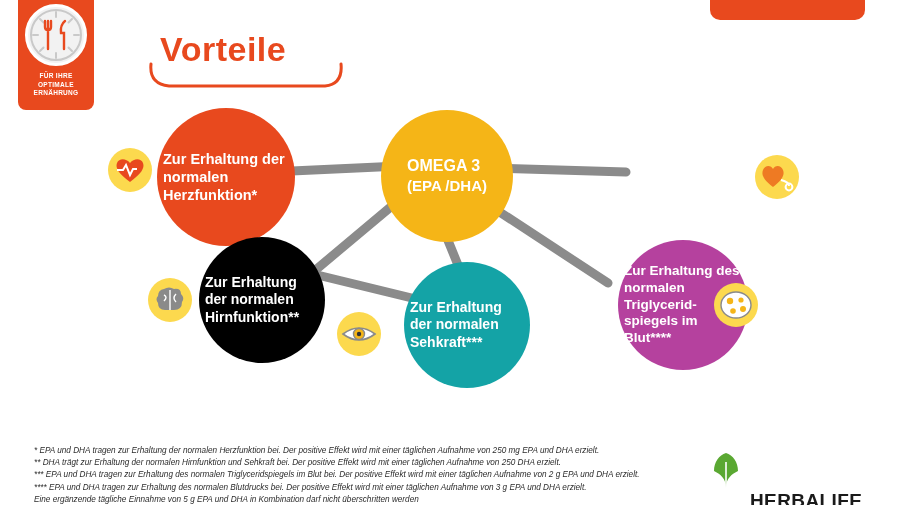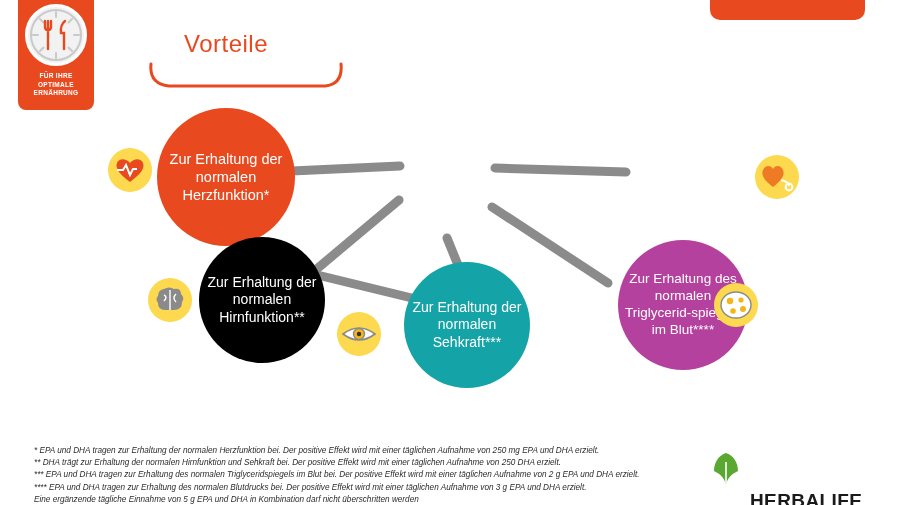--- a/index.html
+++ b/index.html
@@ -66,24 +66,24 @@
     color: #ffffff;
     font-size: 6.5px;
     font-weight: bold;
     line-height: 8.5px;
     letter-spacing: 0.3px;
   }
 
   
   .title {
     position: absolute;
-    left: 184px;
+    left: 160px;
     top: 30px;
-    font-size: 24px;
-    font-weight: normal;
+    font-size: 34px;
+    font-weight: bold;
     color: #e8491e;
     letter-spacing: 0.5px;
   }
   .title-underline {
     position: absolute;
     left: 147px;
     top: 62px;
     width: 200px;
     height: 28px;
   }
@@ -91,23 +91,22 @@
   
   .links { position: absolute; left: 0; top: 0; }
 
   
   .bubble {
     position: absolute;
     border-radius: 50%;
     display: flex;
     align-items: center;
     justify-content: center;
-    text-align: center;
     color: #ffffff;
-    font-weight: normal;
+    font-weight: bold;
     box-sizing: border-box;
     padding: 6px;
     line-height: 1.25;
   }
   .b-center {
     left: 381px; top: 110px;
     width: 132px; height: 132px;
     background: #f5b517;
     font-size: 16px;
     color: #ffffff;
@@ -251,20 +250,26 @@
     <g stroke="#8b8b8b" stroke-width="9" stroke-linecap="round" fill="none">
       <line x1="400" y1="166" x2="270" y2="172"></line>
       <line x1="495" y1="168" x2="626" y2="172"></line>
       <line x1="399" y1="200" x2="300" y2="283"></line>
       <line x1="447" y1="238" x2="460" y2="270"></line>
       <line x1="492" y1="207" x2="608" y2="283"></line>
       <line x1="305" y1="272" x2="420" y2="300"></line>
     </g>
   </svg>
 
+  <div class="bubble b-center">
+    <div>
+      <span>OMEGA 3</span><br>
+      <span class="l2">(EPA /DHA)</span>
+    </div>
+  </div>
 
   <div class="bubble b-heart">Zur Erhaltung der normalen Herzfunktion*</div>
   <div class="bubble b-brain">Zur Erhaltung der normalen Hirnfunktion**</div>
   <div class="bubble b-eye">Zur Erhaltung der normalen Sehkraft***</div>
   <div class="bubble b-tri">Zur Erhaltung des normalen Triglycerid-spiegels im Blut****</div>
 
   <div class="icon-badge ic-heart">
     <svg width="34" height="30" viewBox="0 0 34 30">
       <path d="M17 27 C6 19 2 13 4 8 C6 3 13 3 17 8 C21 3 28 3 30 8 C32 13 28 19 17 27 Z" fill="#e8491e"></path>
       <polyline points="4,15 10,15 13,10 17,20 20,14 24,14" fill="none" stroke="#ffffff" stroke-width="2"></polyline>

